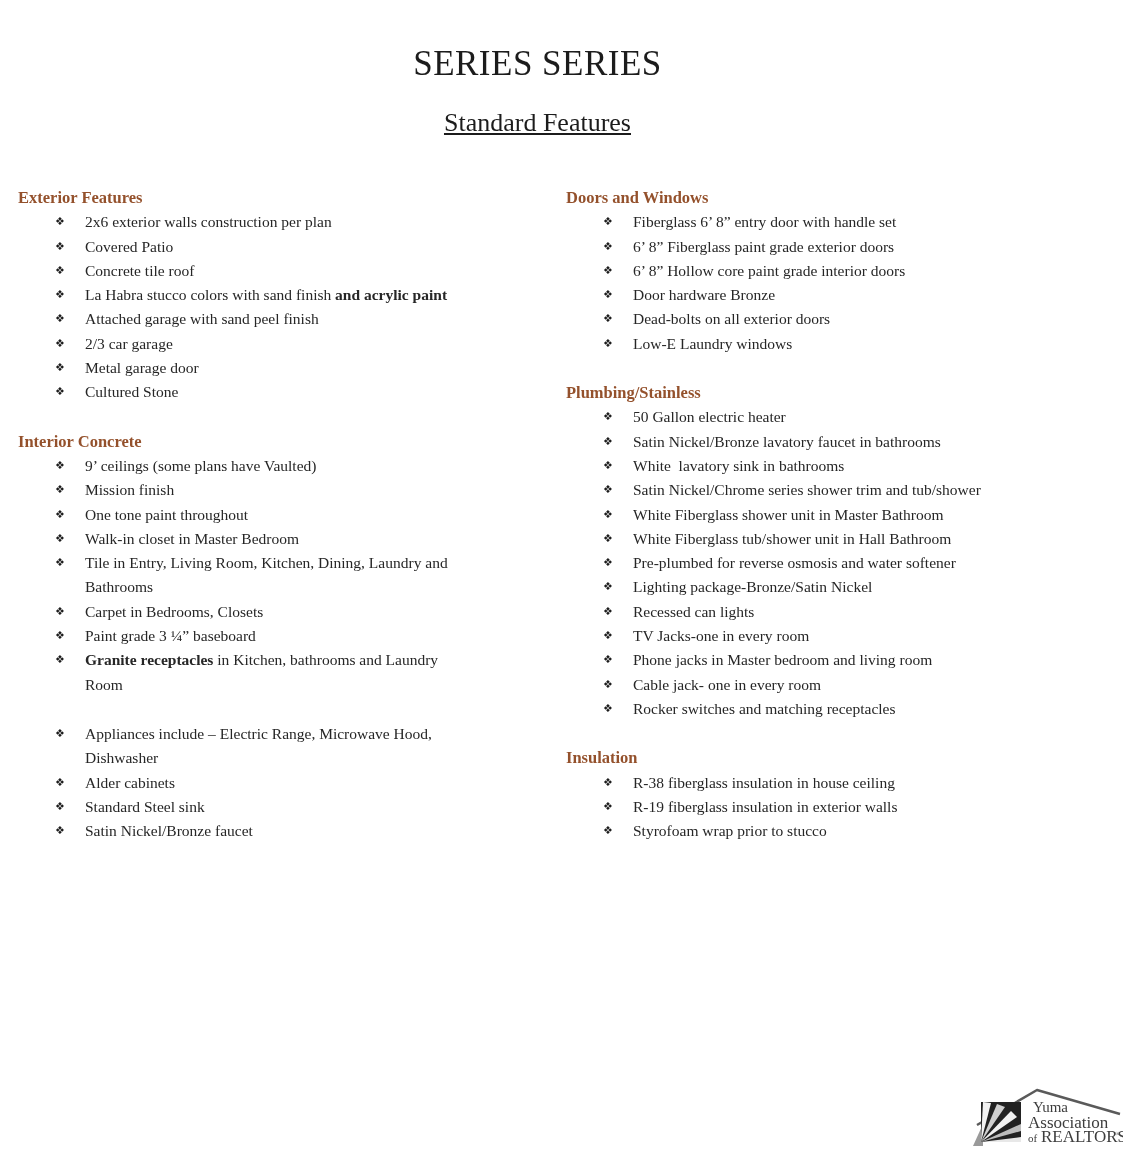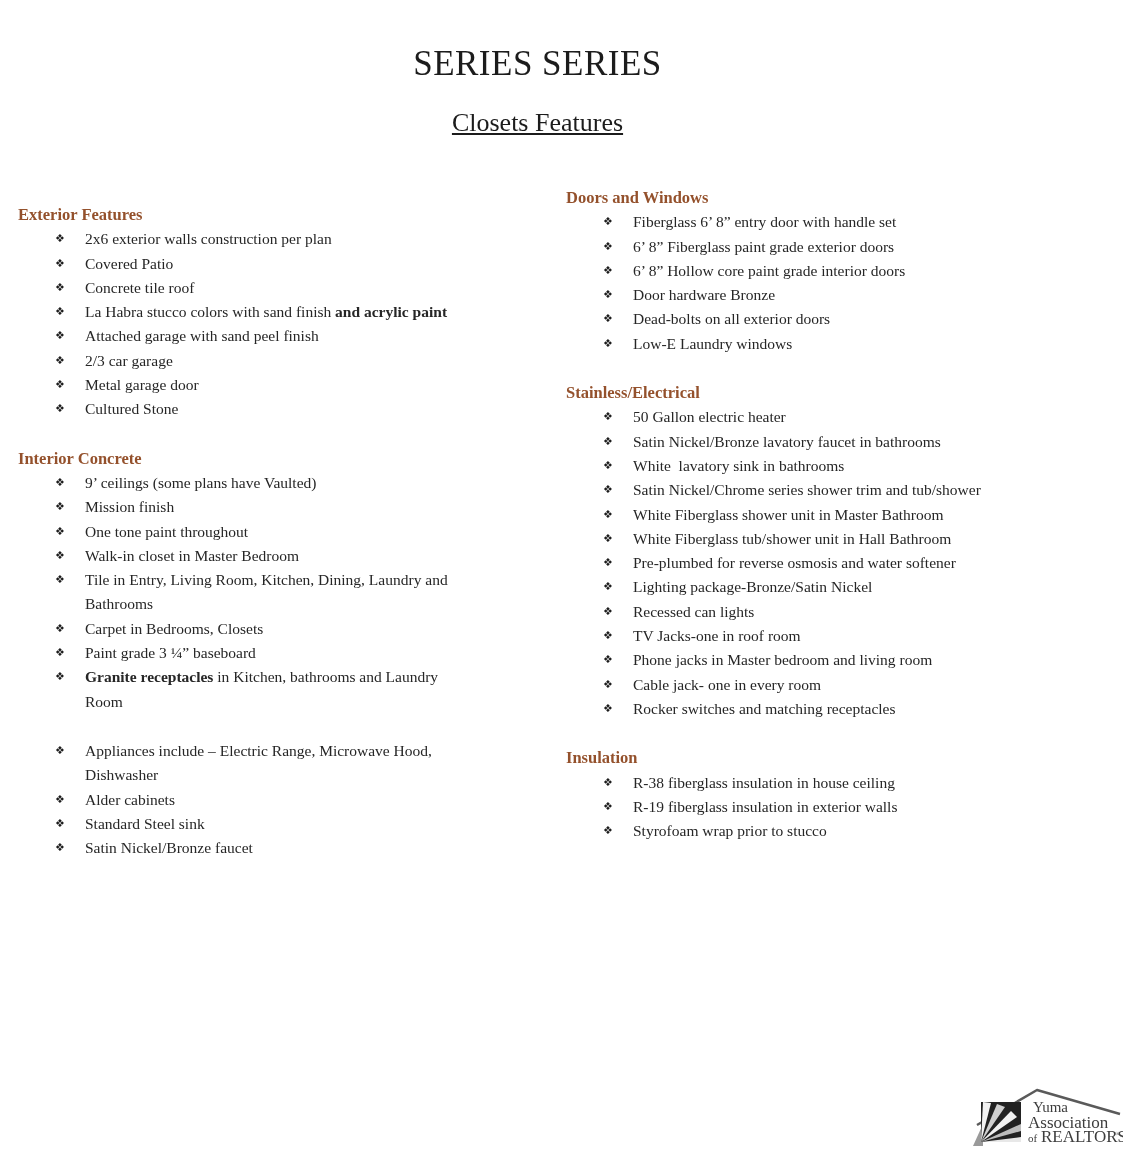--- a/index.html
+++ b/index.html
@@ -39,21 +39,21 @@
   }
   .columns {
     display: flex;
     margin-top: 48px;
     align-items: flex-start;
   }
   .col {
     box-sizing: border-box;
     padding-left: 18px;
   }
-  .col-left  { width: 548px; margin-top: 17px; }
+  .col-left  { width: 548px; }
   .col-right { width: 561px; }
   .section { margin: 0; }
   .section + .section { margin-top: 25px; }
   .section-heading {
     margin: 0;
     font-size: 16.5px;
     line-height: 24.3px;
     font-weight: 700;
     color: #94512C;
   }
@@ -92,21 +92,21 @@
   .logo text {
     font-family: "Liberation Serif", "DejaVu Serif", serif;
     fill: #3d3d3d;
   }
 </style>
 </head>
 <body>
 
 <div class="header">
   <h1 class="doc-title">SERIES SERIES</h1>
-  <h2 class="doc-subtitle">Closets Features</h2>
+  <h2 class="doc-subtitle">Standard Features</h2>
 </div>
 
 <div class="columns">
   <div class="col col-left">
       <div class="section">
         <h3 class="section-heading">Exterior Features</h3>
         <ul class="feature-list">
           <li class="feature-item">
             <span class="bullet">❖</span>
             <span class="li-text"><span>2x6 exterior walls construction per plan</span></span>
@@ -226,21 +226,21 @@
             <span class="bullet">❖</span>
             <span class="li-text"><span>Dead-bolts on all exterior doors</span></span>
           </li>
           <li class="feature-item">
             <span class="bullet">❖</span>
             <span class="li-text"><span>Low-E Laundry windows</span></span>
           </li>
         </ul>
       </div>
       <div class="section">
-        <h3 class="section-heading">Stainless/Electrical</h3>
+        <h3 class="section-heading">Plumbing/Stainless</h3>
         <ul class="feature-list">
           <li class="feature-item">
             <span class="bullet">❖</span>
             <span class="li-text"><span>50 Gallon electric heater</span></span>
           </li>
           <li class="feature-item">
             <span class="bullet">❖</span>
             <span class="li-text"><span>Satin Nickel/Bronze lavatory faucet in bathrooms</span></span>
           </li>
           <li class="feature-item">
@@ -266,21 +266,21 @@
           <li class="feature-item">
             <span class="bullet">❖</span>
             <span class="li-text"><span>Lighting package-Bronze/Satin Nickel</span></span>
           </li>
           <li class="feature-item">
             <span class="bullet">❖</span>
             <span class="li-text"><span>Recessed can lights</span></span>
           </li>
           <li class="feature-item">
             <span class="bullet">❖</span>
-            <span class="li-text"><span>TV Jacks-one in roof room</span></span>
+            <span class="li-text"><span>TV Jacks-one in every room</span></span>
           </li>
           <li class="feature-item">
             <span class="bullet">❖</span>
             <span class="li-text"><span>Phone jacks in Master bedroom and living room</span></span>
           </li>
           <li class="feature-item">
             <span class="bullet">❖</span>
             <span class="li-text"><span>Cable jack- one in every room</span></span>
           </li>
           <li class="feature-item">

